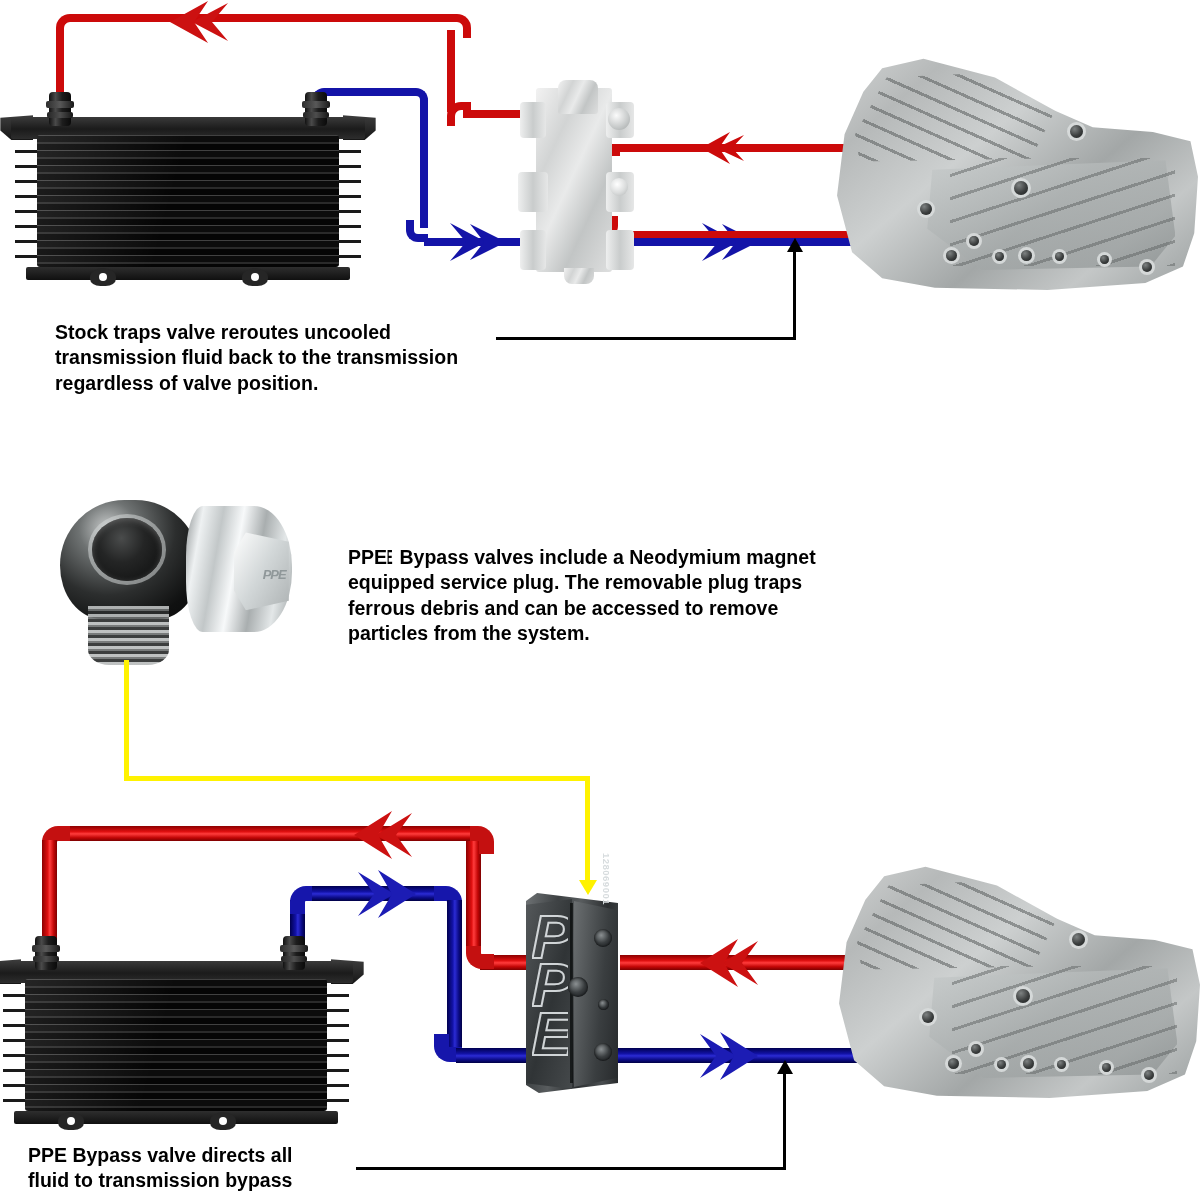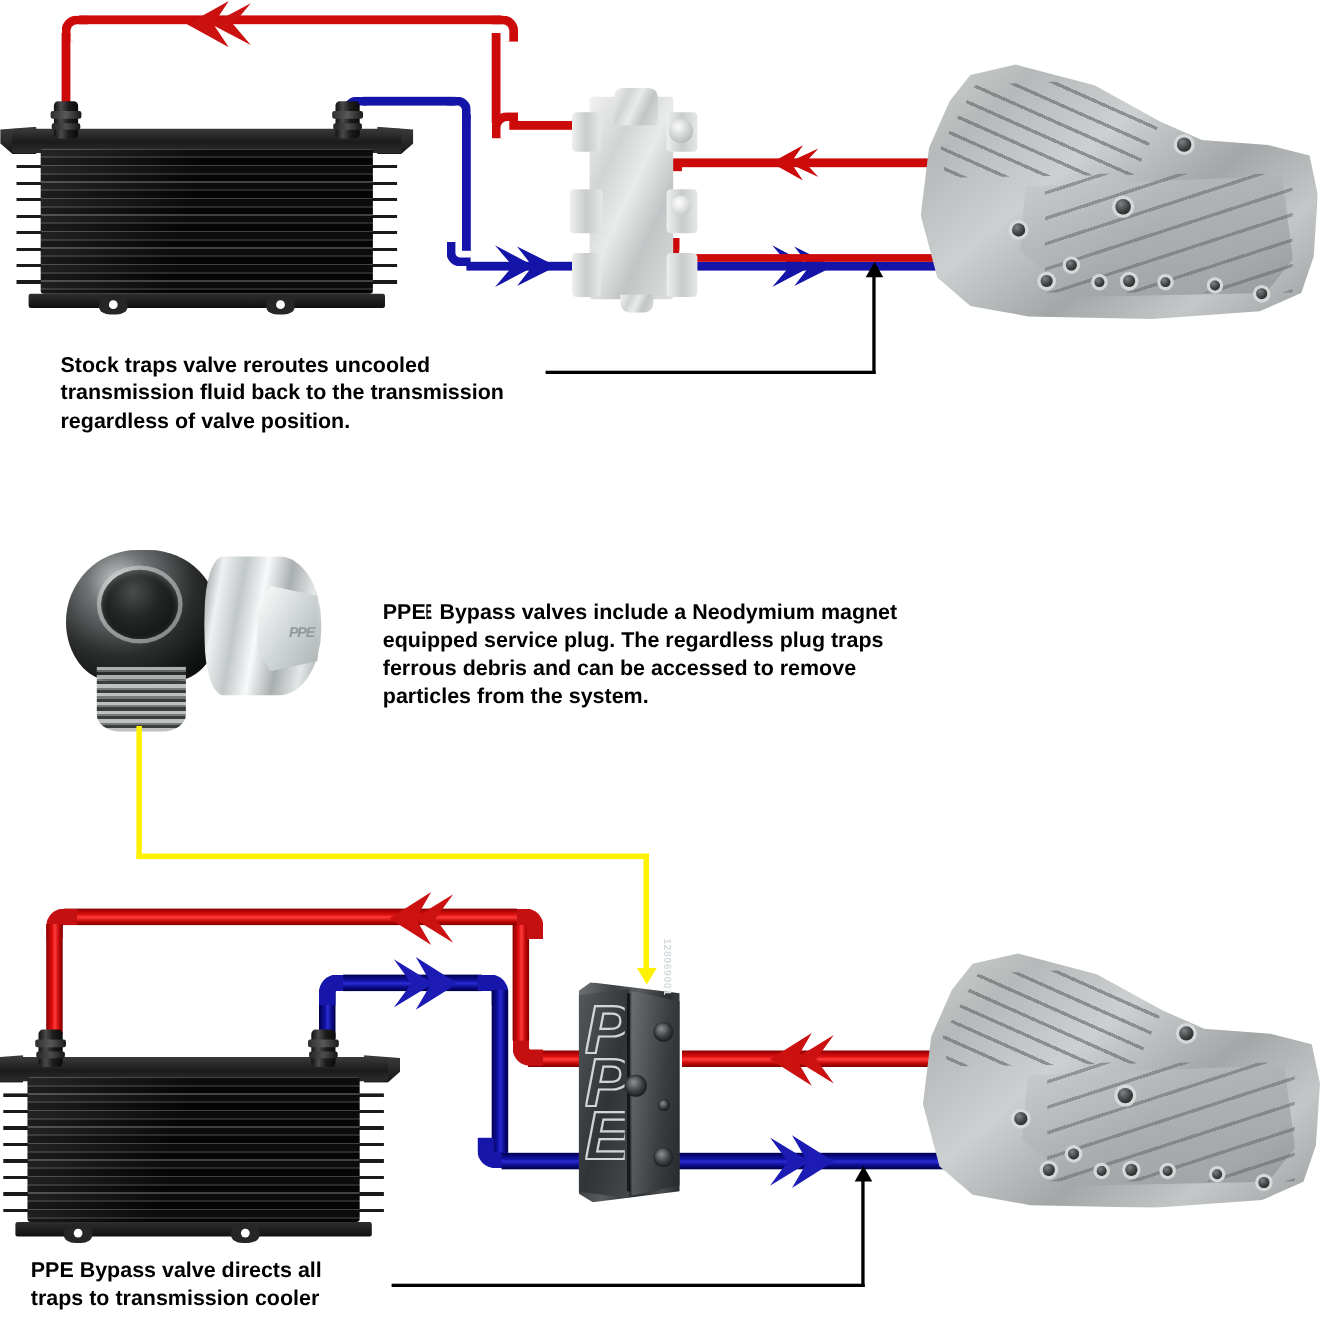--- a/index.html
+++ b/index.html
@@ -399,21 +399,21 @@
   </div>
 
   <div class="plug chrome" style="left:186px; top:503px; width:106px; height:134px;">
     <div class="threads"></div>
     <div class="head"></div>
     <div class="hex"></div>
     <div class="mark">PPE</div>
   </div>
 
   <div class="callout" id="callout-magnet"><span>PPE</span><span class="ppe-e">E</span><span> Bypass valves include a Neodymium magnet
-equipped service plug. The regardless plug traps
+equipped service plug. The removable plug traps
 ferrous debris and can be accessed to remove
 particles from the system.</span></div>
 
   <div class="pipe yellow abs" style="left:124px; top:660px; width:5px; height:120px;"></div>
   <div class="pipe yellow abs" style="left:124px; top:776px; width:466px; height:5px;"></div>
   <div class="pipe yellow abs" style="left:585px; top:776px; width:5px; height:108px;"></div>
   <svg class="abs" style="left:578px; top:878px;" width="20" height="18" viewBox="0 0 20 18">
     <path d="M10 17 L1 2 L19 2 Z" fill="#fff200"></path>
   </svg>
 
@@ -489,20 +489,20 @@
     <div class="bolt" style="left:39%; top:77%; width:10px; height:10px;"></div>
     <div class="bolt" style="left:33%; top:83%; width:11px; height:11px;"></div>
     <div class="bolt" style="left:46%; top:84%; width:9px; height:9px;"></div>
     <div class="bolt" style="left:53%; top:83%; width:11px; height:11px;"></div>
     <div class="bolt" style="left:62%; top:84%; width:9px; height:9px;"></div>
     <div class="bolt" style="left:74%; top:85%; width:9px; height:9px;"></div>
     <div class="bolt" style="left:85%; top:88%; width:10px; height:10px;"></div>
   </div>
 
   <div class="callout" id="callout-ppe">PPE Bypass valve directs all
-traps to transmission cooler</div>
+fluid to transmission bypass</div>
   <div class="leader" style="left:356px; top:1167px; width:430px; height:3px;"></div>
   <div class="leader" style="left:783px; top:1070px; width:3px; height:100px;"></div>
   <svg class="abs" style="left:776px; top:1060px;" width="18" height="16" viewBox="0 0 18 16">
     <path d="M9 0 L17 14 L1 14 Z" fill="#000000"></path>
   </svg>
 
 </div>
 
 </body></html>

